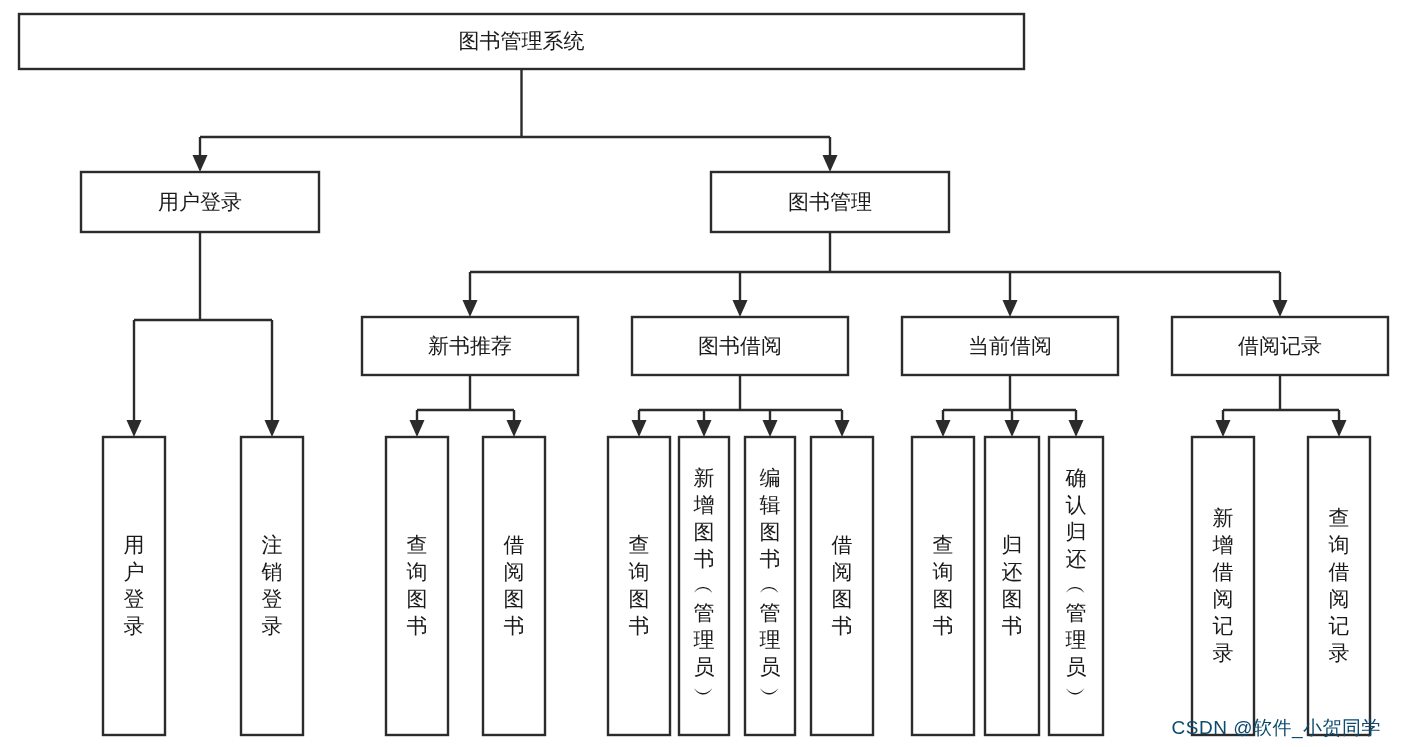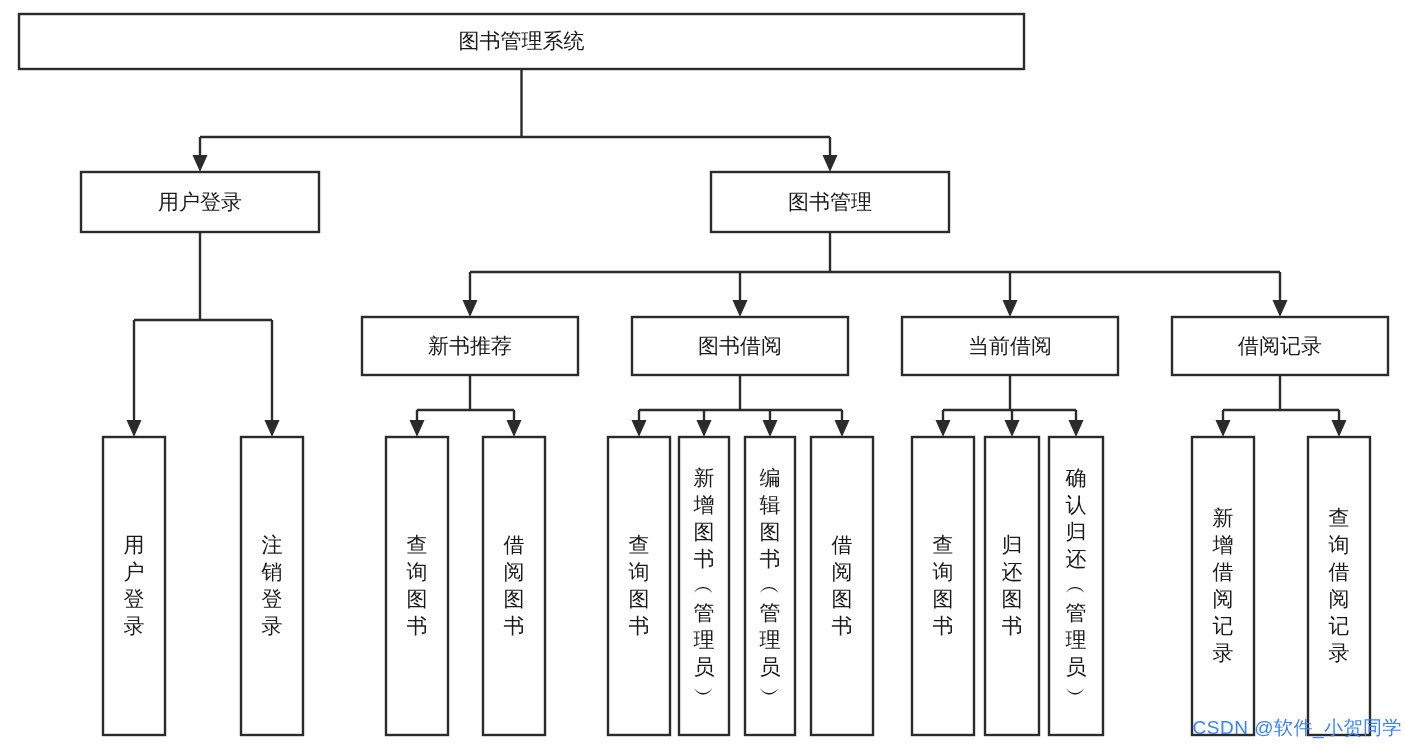--- a/index.html
+++ b/index.html
@@ -49,25 +49,25 @@
     dominant-baseline: middle;
   }
   .node-label-v {
     font-family: "Liberation Sans", "DejaVu Sans", sans-serif;
     font-size: 21px;
     fill: #1a1a1a;
     text-anchor: middle;
   }
   .watermark {
     position: absolute;
-    right: 3px;
+    right: 24px;
     bottom: 6px;
     font-family: "Liberation Sans", "DejaVu Sans", sans-serif;
     font-size: 19px;
-    color: #3b82f6;
+    color: #0c4a6e;
     white-space: nowrap;
     letter-spacing: 0.5px;
   }
 </style>
 </head>
 <body>
 
 <div id="diagram-root">
 
   <svg class="flow" viewBox="0 0 1405 747" xmlns="http://www.w3.org/2000/svg">

